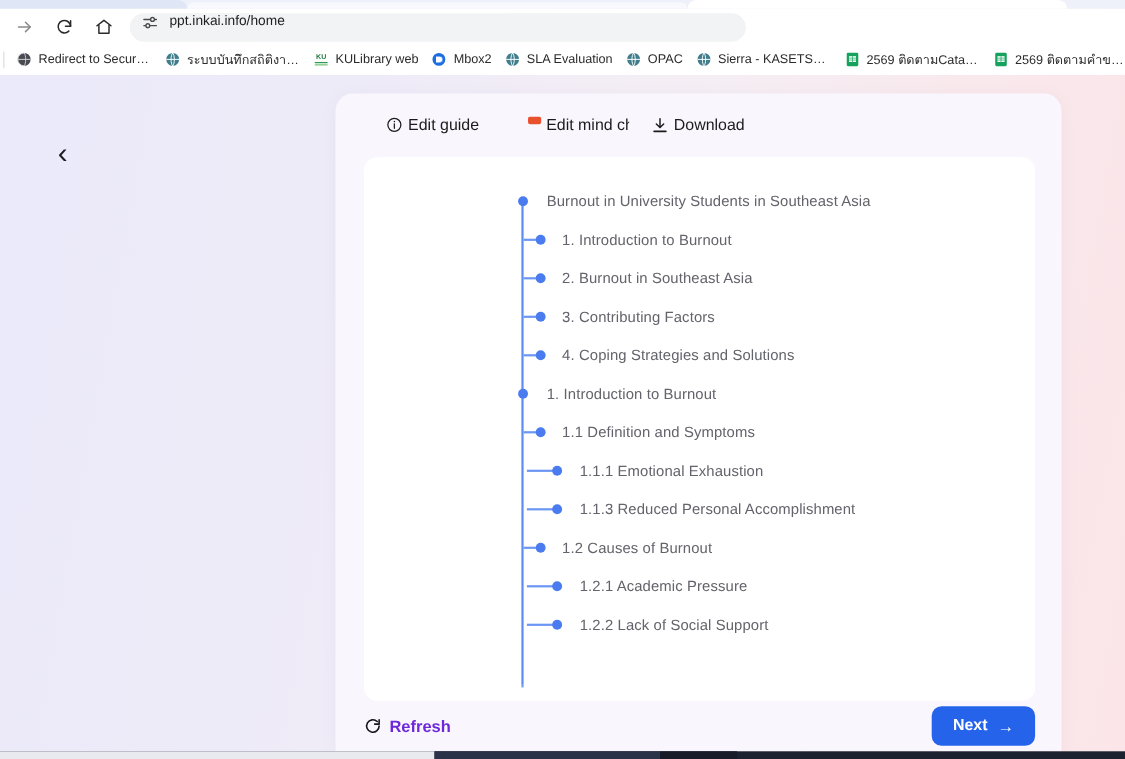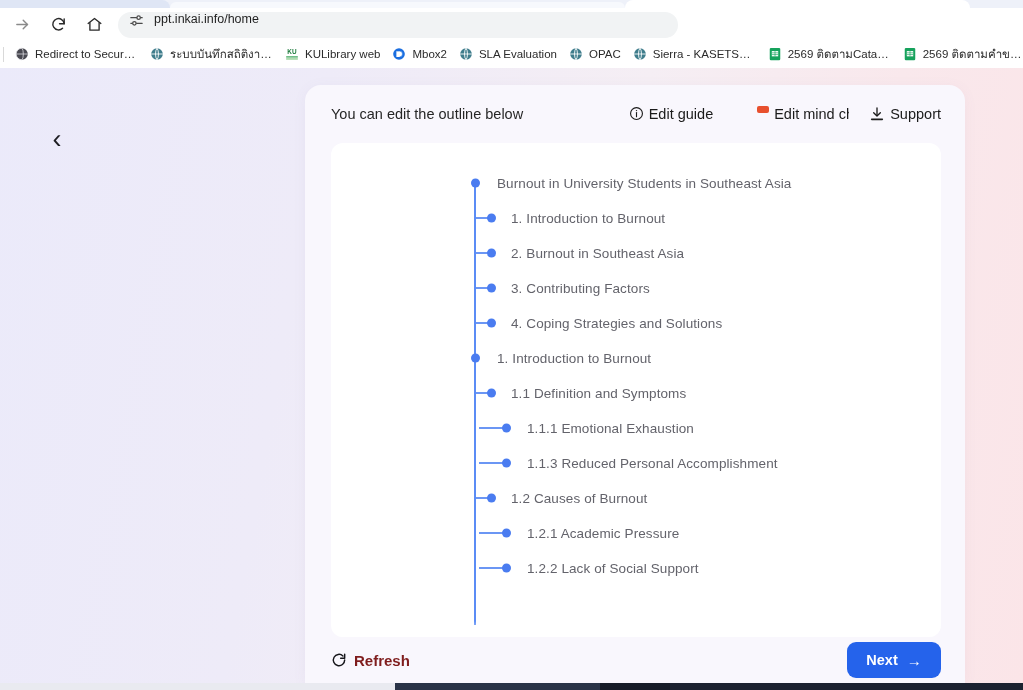--- a/index.html
+++ b/index.html
@@ -174,21 +174,21 @@
     pointer-events: none;
   }
 
   .panel-foot {
     height: 46px; flex: 0 0 auto;
     display: flex; align-items: center;
     padding: 0 24px 0 26px;
   }
   .refresh {
     display: flex; align-items: center;
-    font-size: 15px; font-weight: bold; color: #7f1d1d;
+    font-size: 15px; font-weight: bold; color: #6d28d9;
     flex: 1 1 auto;
   }
   .refresh .r-ico { margin-right: 7px; display: flex; align-items: center; }
   .next-btn {
     background: #2563eb; color: #ffffff;
     border-radius: 9px;
     height: 36px; min-width: 94px;
     display: flex; align-items: center; justify-content: center;
     font-size: 14.5px; font-weight: bold;
     padding: 16px 16px; flex: 0 0 auto;
@@ -331,21 +331,20 @@
 
 </div>
 
 <div class="app">
 
   <div class="back-arrow">‹</div>
 
   <div class="panel">
 
     <div class="panel-head">
-      <div class="hint">You can edit the outline below</div>
 
       <div class="head-act">
         <span class="ha-ico">
           <svg width="15" height="15" viewBox="0 0 24 24" fill="none" stroke="#1b1b1b" stroke-width="1.8">
             <circle cx="12" cy="12" r="9.5"></circle>
               <line x1="12" y1="10.5" x2="12" y2="17" stroke-linecap="round"></line>
             <circle cx="12" cy="7.3" r="1.1" fill="#1b1b1b" stroke="none"></circle>
           </svg>
         </span>
         <span>Edit guide</span>
@@ -359,21 +358,21 @@
       </div>
 
       <div class="head-act">
         <span class="ha-ico">
           <svg width="16" height="16" viewBox="0 0 24 24" fill="none" stroke="#1b1b1b" stroke-width="2" stroke-linecap="round" stroke-linejoin="round">
             <line x1="12" y1="3" x2="12" y2="14"></line>
               <polyline points="7 10 12 15 17 10"></polyline>
             <line x1="4" y1="20" x2="20" y2="20" stroke-width="2.4"></line>
           </svg>
         </span>
-        <span>Support</span>
+        <span>Download</span>
       </div>
     </div>
 
     <div class="card">
       <div class="tree">
         <div class="spine"></div>
         <div id="tree-rows">
             <div class="row lv1">
               <span class="dot"></span>
               <span class="txt">Burnout in University Students in Southeast Asia</span>

